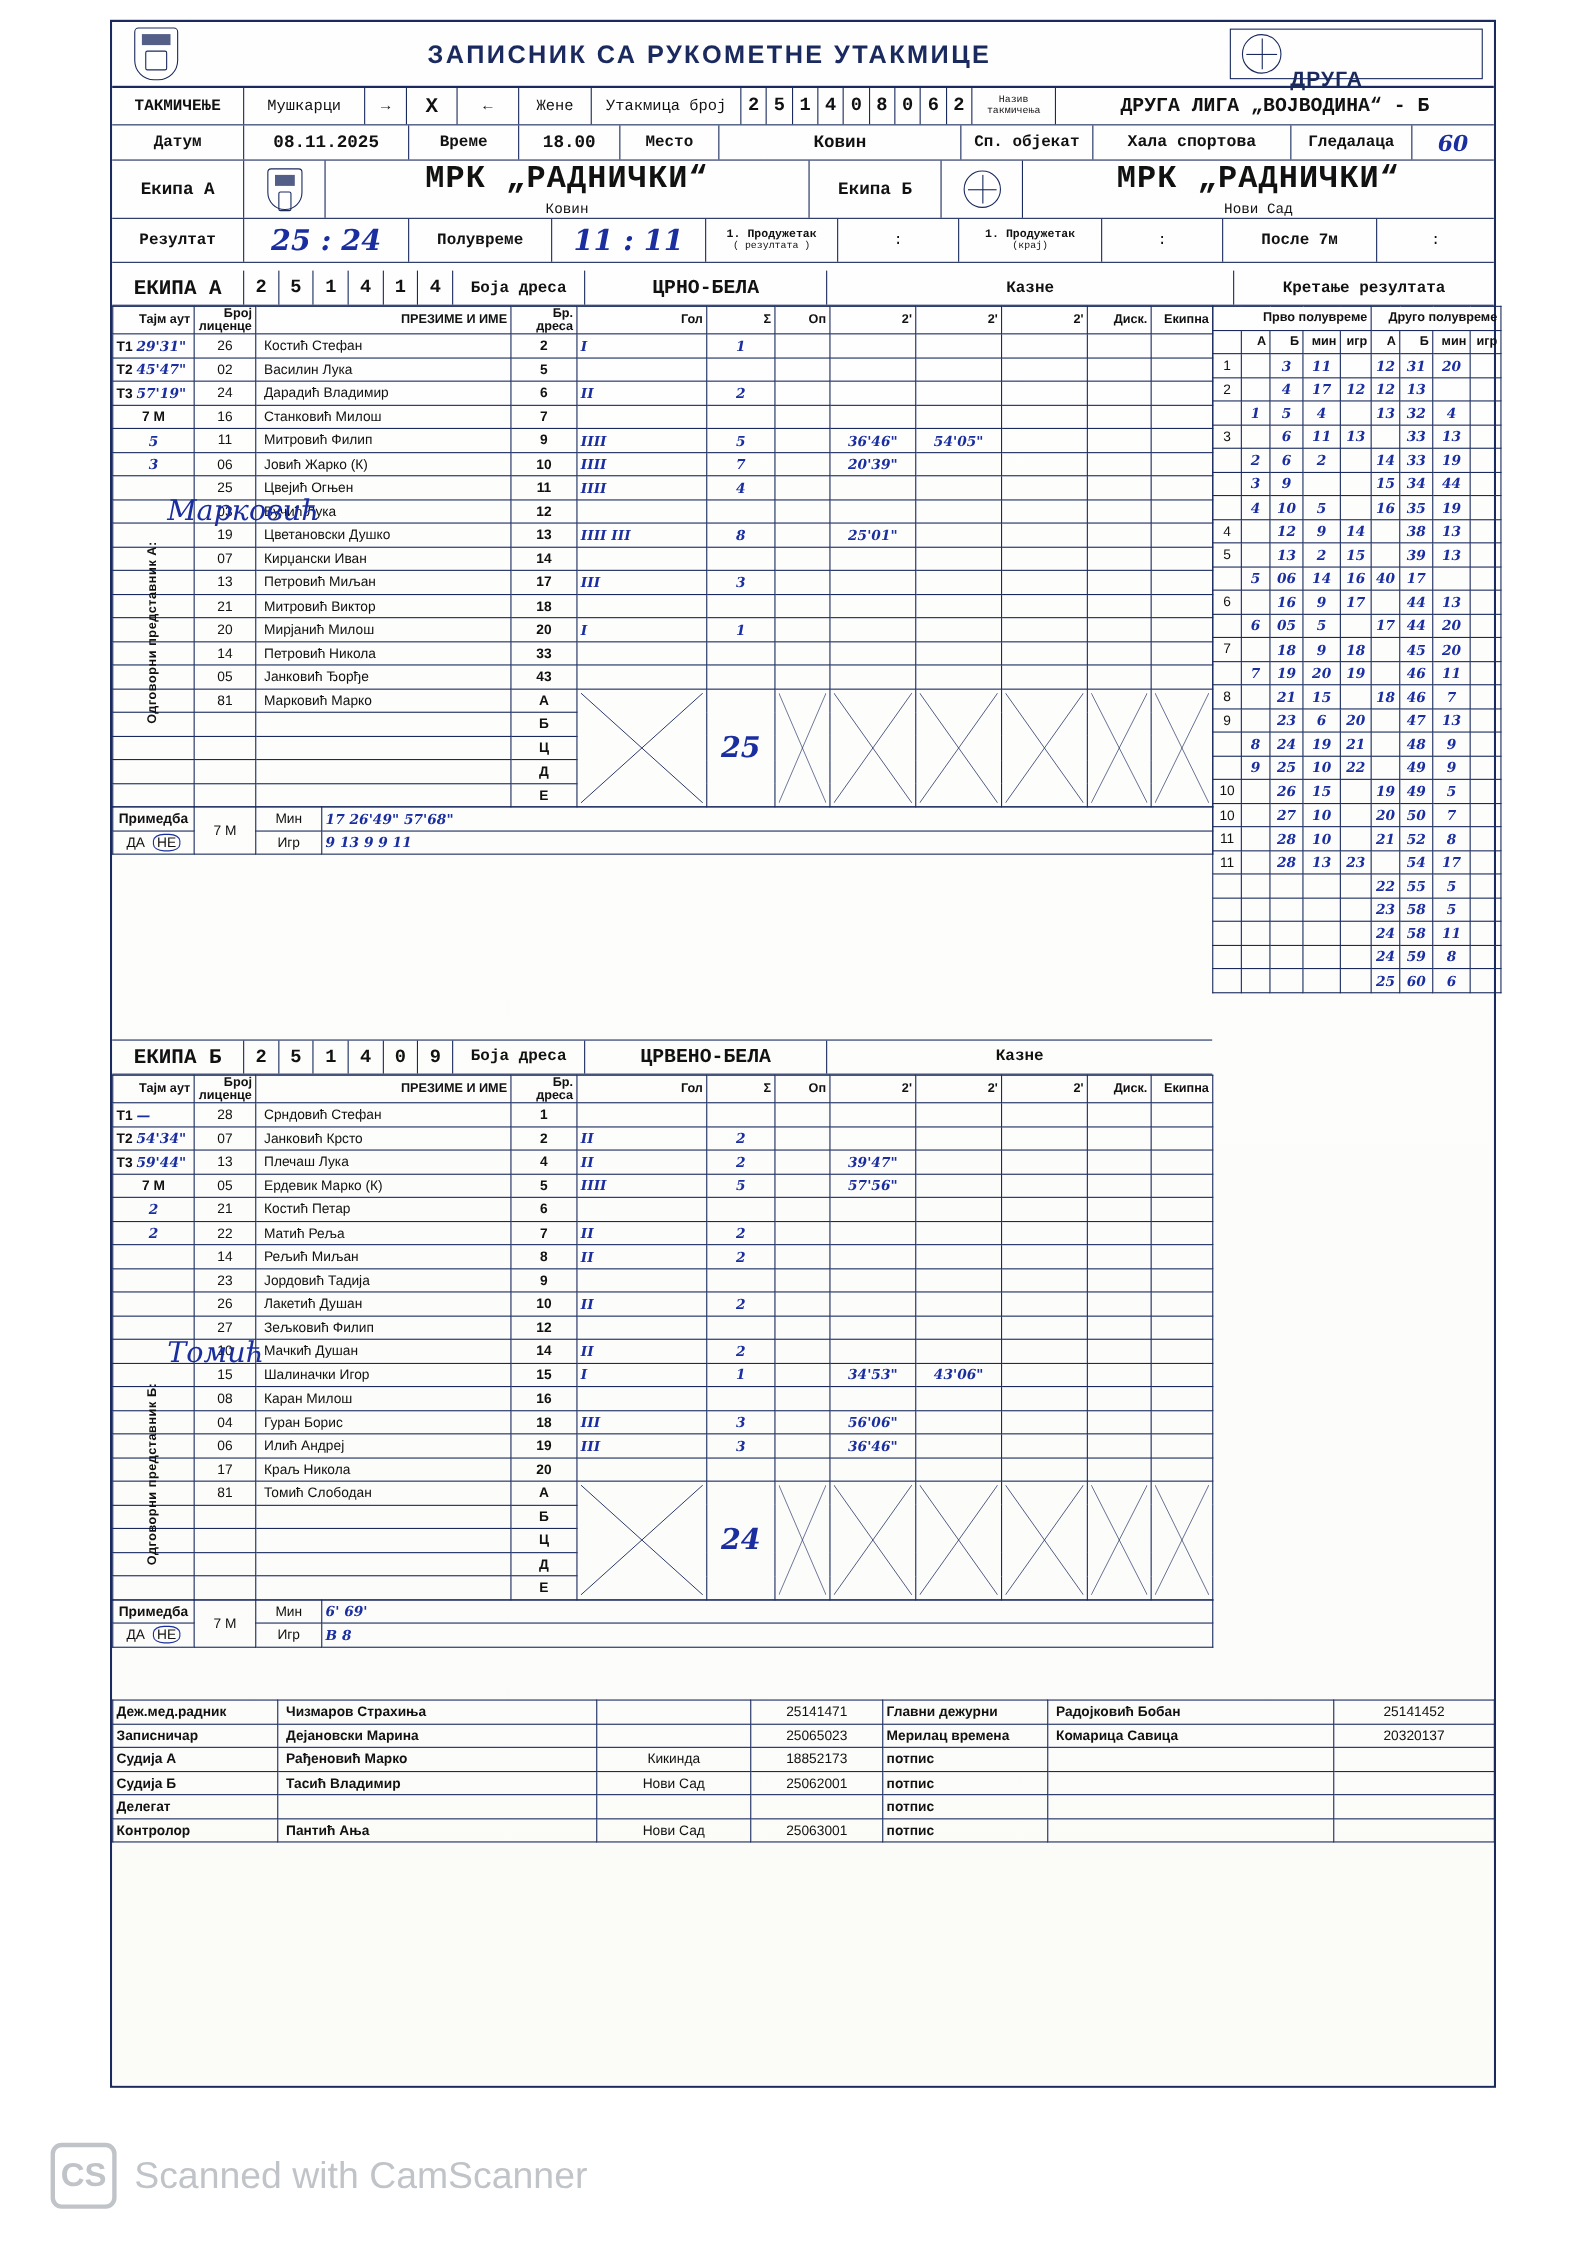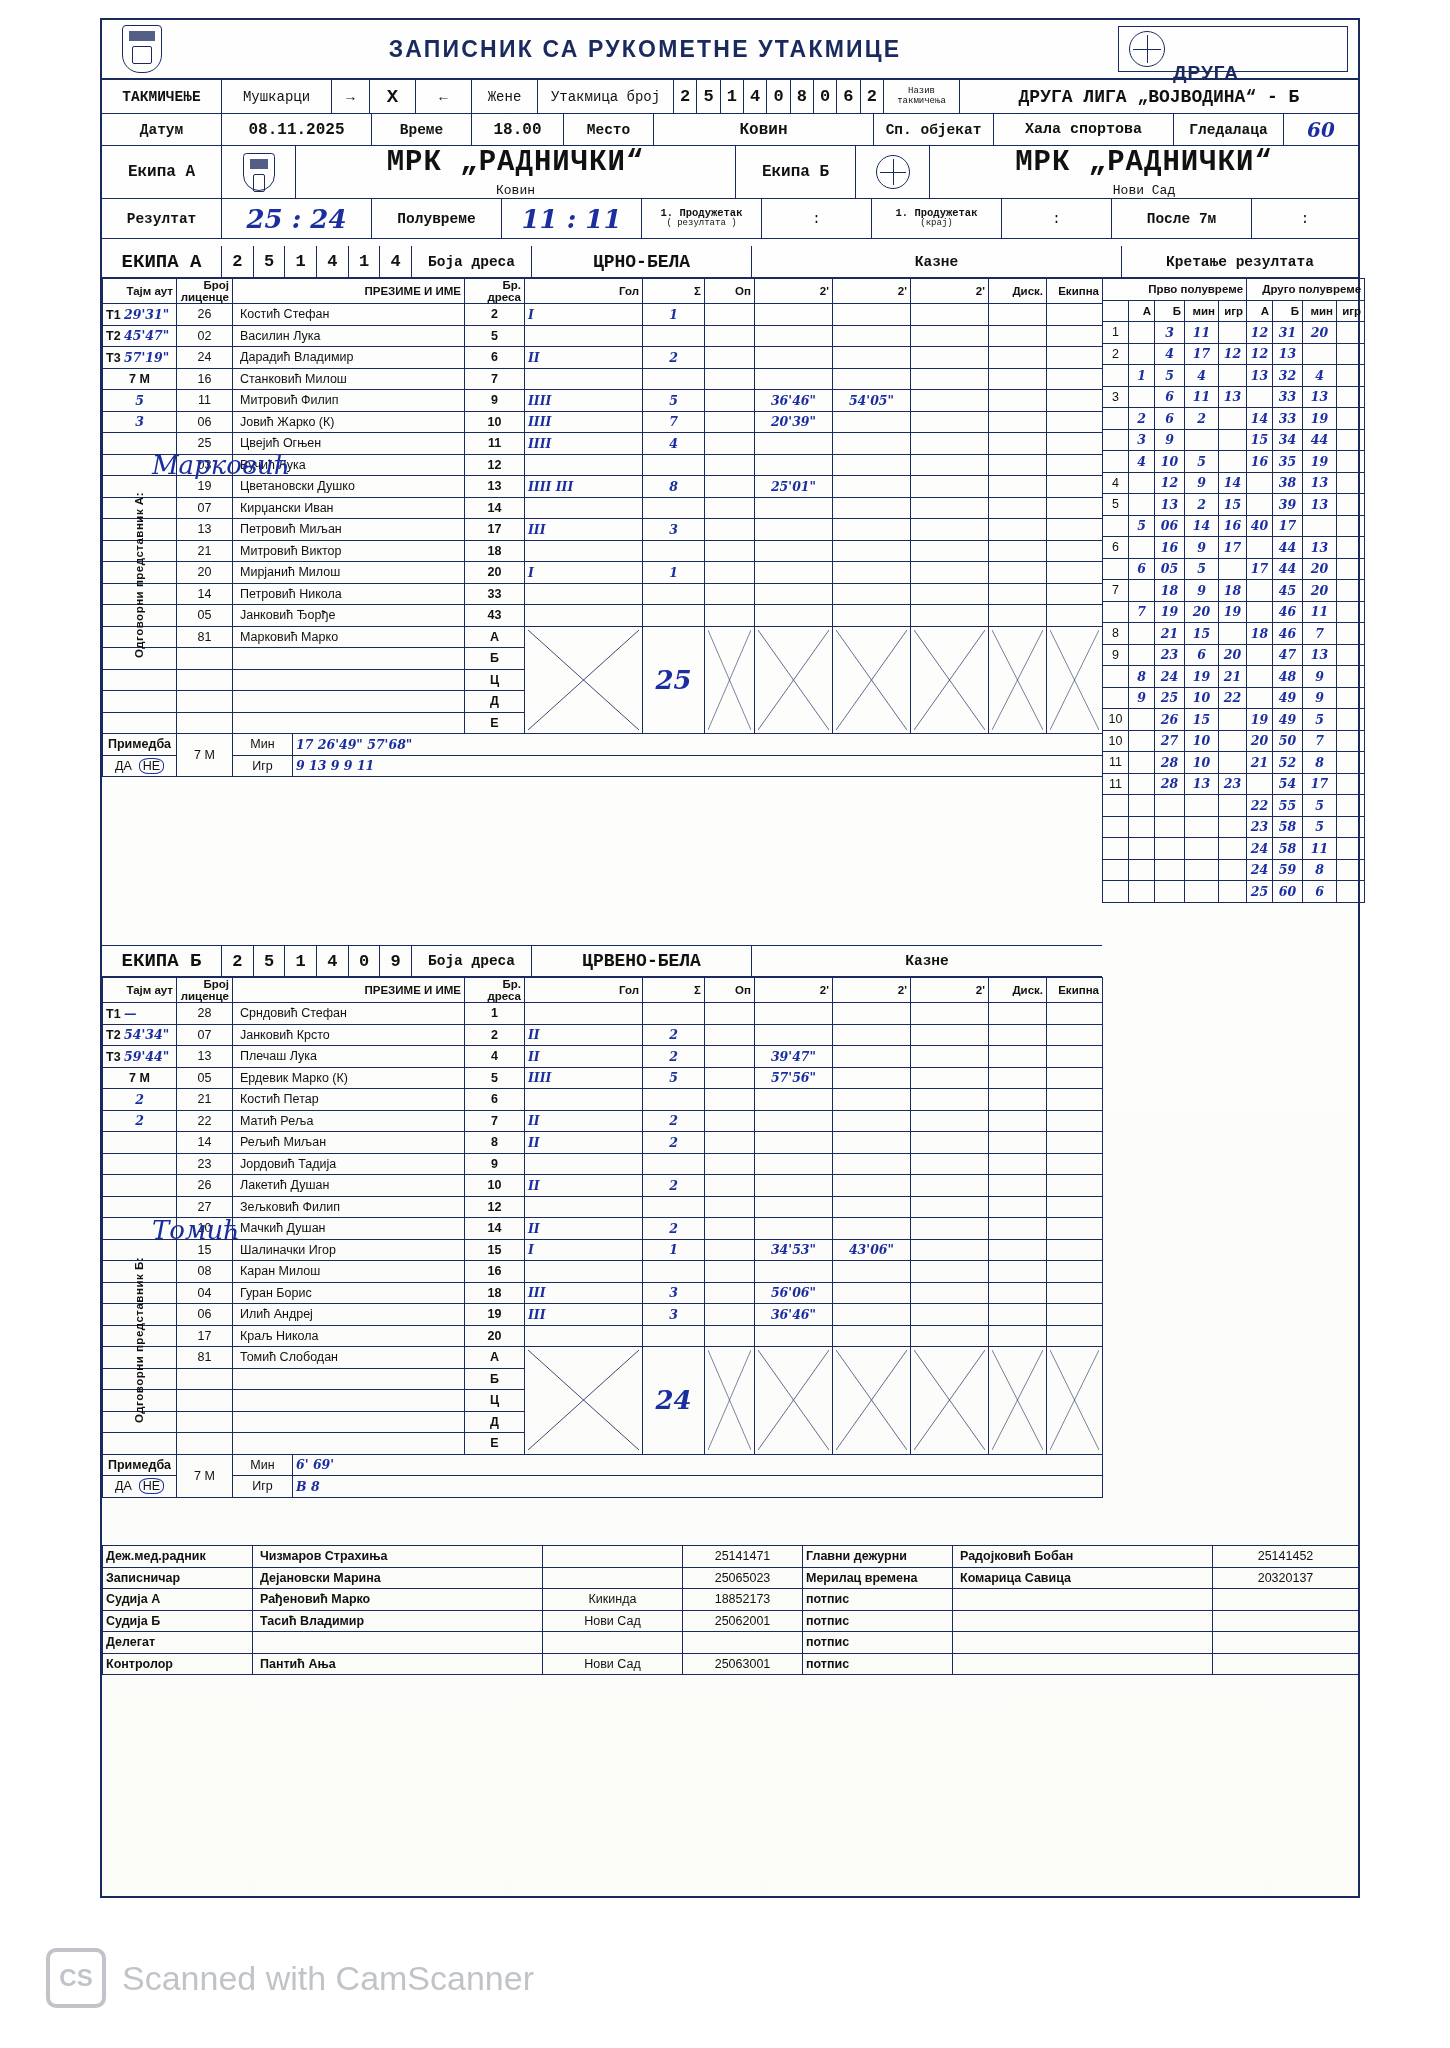--- a/index.html
+++ b/index.html
@@ -34,21 +34,21 @@
   .gridtbl{width:100%;border-collapse:collapse;table-layout:fixed;}
   .gridtbl td,.gridtbl th{border:1.1px solid #1a2a5e;font-size:12.5px;height:20.5px;padding:0 3px;vertical-align:middle;}
   .gridtbl th{font-size:11.5px;font-weight:bold;text-align:right;}
   .nm{font-size:13px;padding-left:7px !important;white-space:nowrap;}
   .ctr{text-align:center;}
   .bignum{font-size:15px;font-weight:bold;text-align:center;}
   .blue{color:#1b2ea0;font-family:"DejaVu Serif",serif;font-weight:bold;font-style:italic;}
   .vertlabel{writing-mode:vertical-rl;transform:rotate(180deg);font-size:11.5px;font-weight:bold;text-align:center;letter-spacing:.5px;}
   .sig{font-family:"DejaVu Serif",serif;color:#1b2ea0;font-size:26px;font-style:italic;transform:rotate(-88deg);white-space:nowrap;}
   .cs{position:absolute;left:46px;bottom:40px;display:flex;align-items:center;gap:16px;opacity:.62;}
-  .csbox{width:52px;height:52px;border:4px solid #9aa0a6;border-radius:10px;display:flex;align-items:center;justify-content:center;font-size:24px;font-weight:bold;color:#9aa0a6;}
+  .csbox{width:52px;height:52px;border:4px solid #9aa0a6;border-radius:10px;display:flex;align-items:center;justify-content:center;font-size:30px;font-weight:bold;color:#9aa0a6;}
   .cstext{font-size:34px;color:#9aa0a6;}
   .small{font-size:10.5px;}
   .tiny{font-size:9px;}
   .bold{font-weight:bold;}
   .crossbox svg{display:block;}
 </style>
 </head>
 <body>
 
 <div class="sheet">

